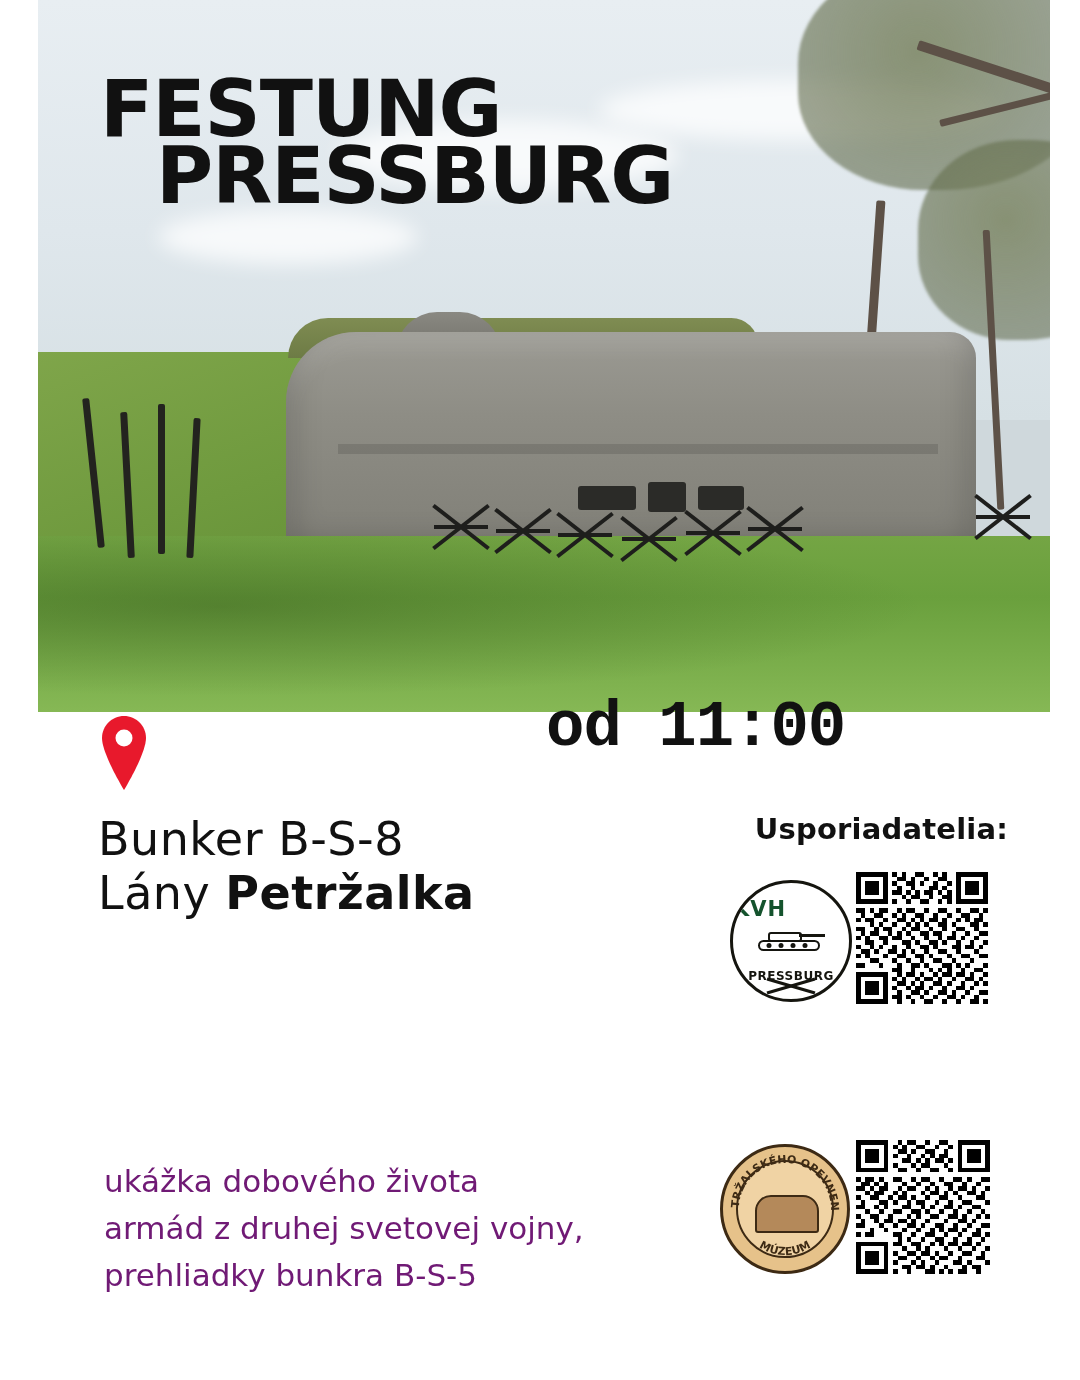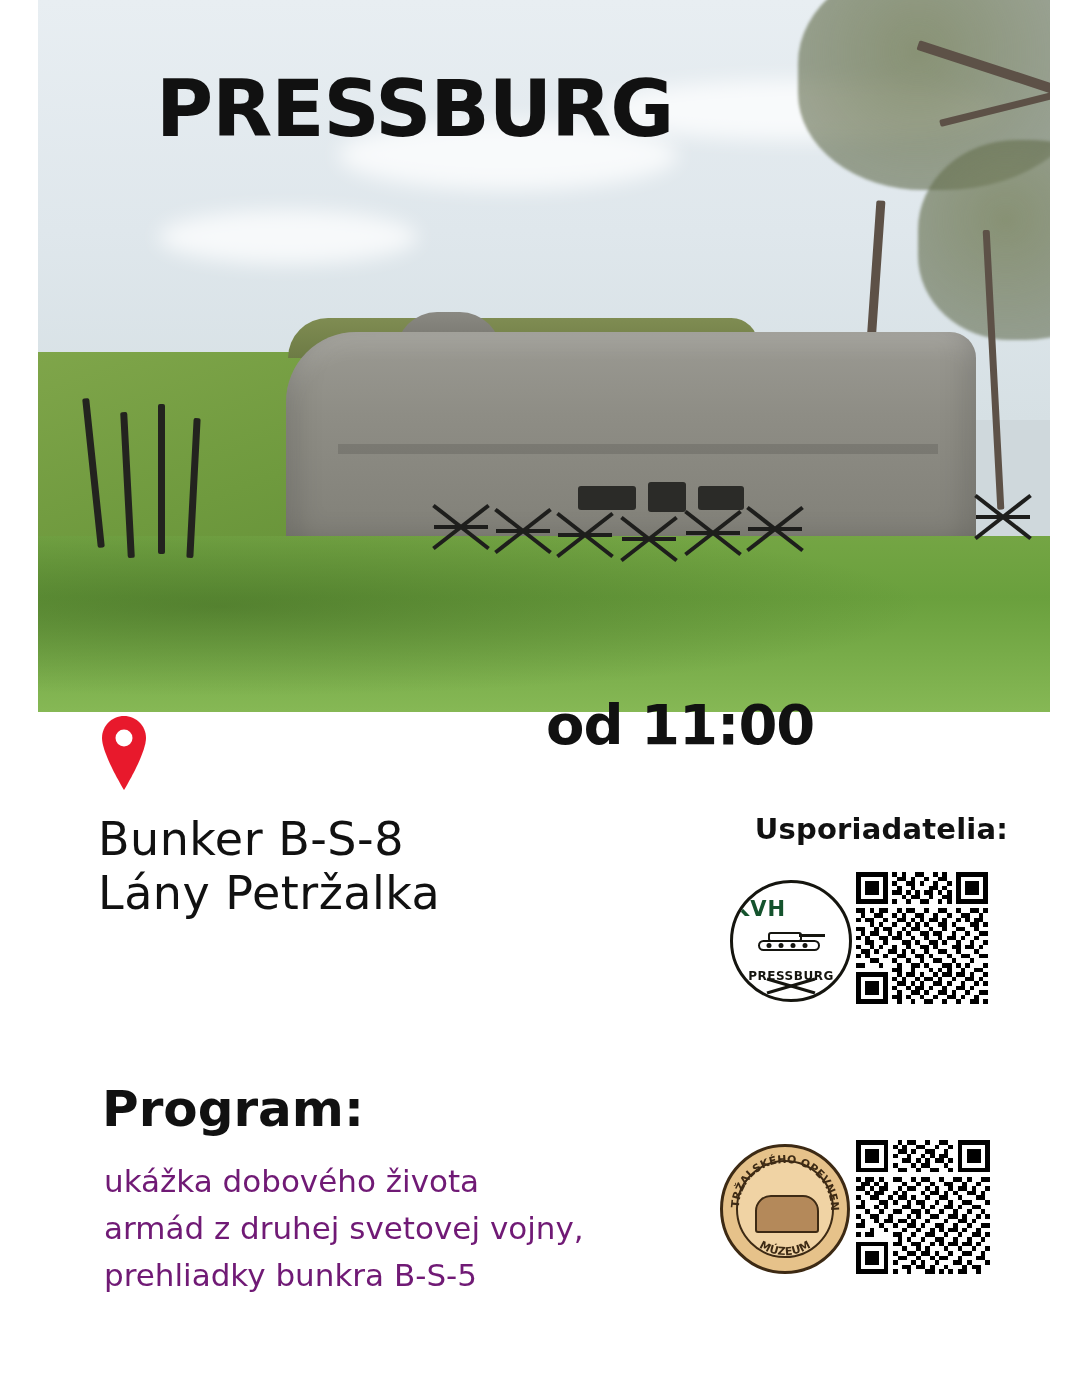--- a/index.html
+++ b/index.html
@@ -216,45 +216,46 @@
     line-height: .9;
     color: #ffffff;
     letter-spacing: -2px;
   }
   .time-text {
     position: absolute;
     left: 546px;
     top: 700px;
     z-index: 6;
     font-weight: 900;
-    font-size: 56px;
+    font-size: 64px;
     line-height: .9;
     color: #111111;
     letter-spacing: -1px;
+    font-family: Liberation Mono, monospace;
   }
 
   
   .pin {
     position: absolute;
     left: 96px;
     top: 714px;
     width: 56px;
     height: 78px;
   }
   .location {
     position: absolute;
     left: 98px;
     top: 812px;
     font-size: 46px;
     line-height: 1.18;
     font-weight: 400;
     color: #111111;
     letter-spacing: .5px;
   }
-  .location .bold { font-weight: 400; }
+  .location .bold { font-weight: 700; }
 
   
   .org-title {
     position: absolute;
     right: 72px;
     top: 812px;
     font-size: 29px;
     font-weight: 800;
     color: #111111;
     letter-spacing: .2px;
@@ -433,20 +434,21 @@
         <i></i>
       </div>
     <div class="hedgehog" style="left:930px; top:486px;">
         <i></i>
         <i></i>
         <i></i>
       </div>
   </div>
 
   <div class="title-block">
+    <div class="title-line one">FESTUNG</div>
     <div class="title-line two">PRESSBURG</div>
   </div>
 
   <div class="time-text">od 11:00</div>
 
   <div class="pin">
     <svg viewBox="0 0 56 78" width="56" height="78" aria-hidden="true">
       <path d="M28 2C15.8 2 6 11.8 6 24c0 16 22 52 22 52s22-36 22-52C50 11.8 40.2 2 28 2z" fill="#e8192c"></path>
       <circle cx="28" cy="24" r="8.5" fill="#ffffff"></circle>
     </svg>
@@ -708,21 +710,20 @@
           <rect x="12" y="28" width="1" height="1"></rect>
           <rect x="15" y="28" width="2" height="1"></rect>
           <rect x="19" y="28" width="1" height="1"></rect>
           <rect x="22" y="28" width="1" height="1"></rect>
           <rect x="25" y="28" width="2" height="1"></rect>
           <rect x="28" y="28" width="1" height="1"></rect>
       </g>
     </svg>
   </div>
 
-  <div class="program-title">Program:</div>
   <div class="program-body">
     <div>ukážka dobového života</div>
     <div>armád z druhej svetovej vojny,</div>
     <div>prehliadky bunkra B-S-5</div>
   </div>
 
   <div class="badge-museum">
     <div class="inner"></div>
     <svg class="ring-label" viewBox="0 0 124 124">
       <defs>

